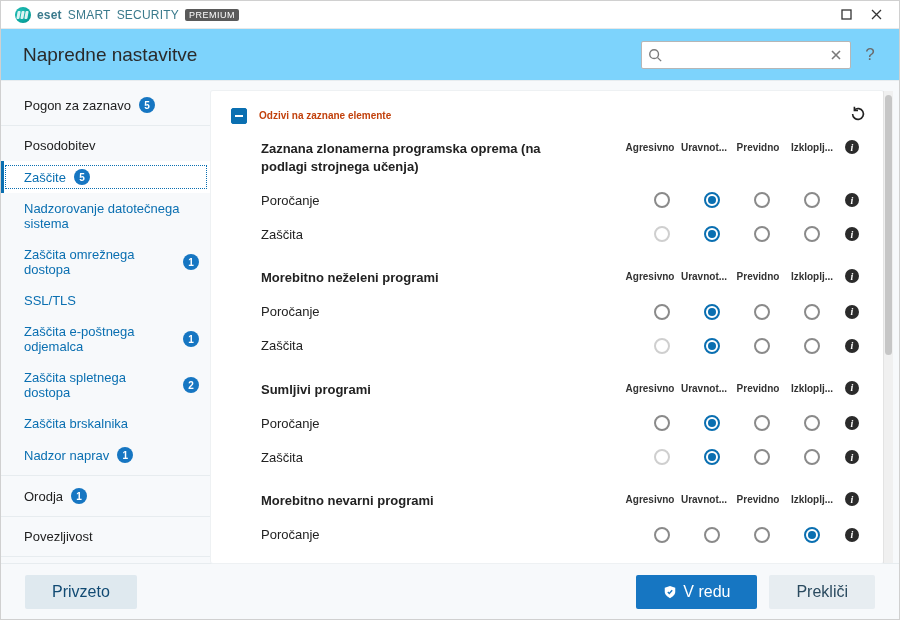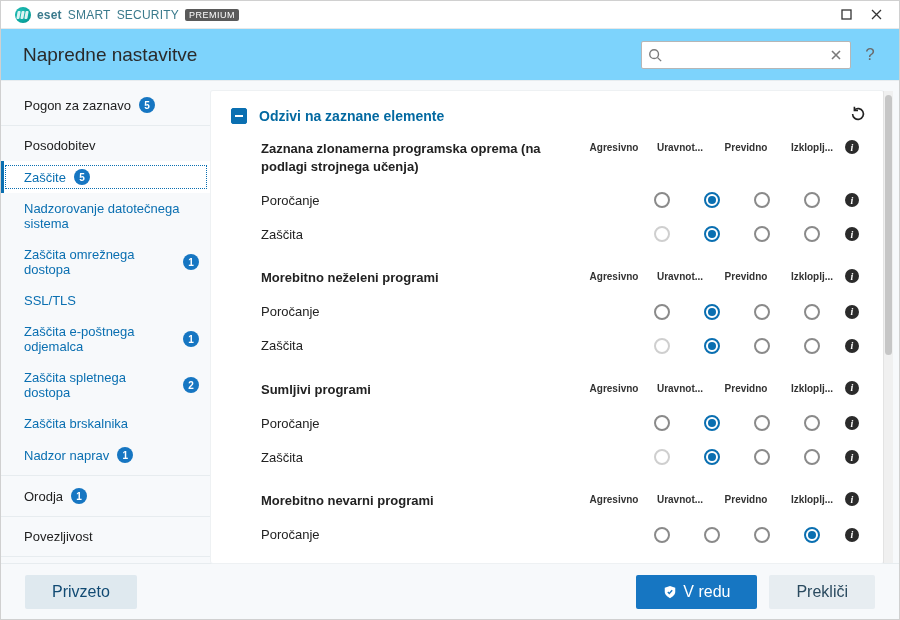--- a/index.html
+++ b/index.html
@@ -37,28 +37,28 @@
   .side-item.link { color:#0a6fb1; }
 
   .content-wrap { flex:1; display:flex; min-height:0; padding: 10px 6px 0 0; }
   .content { flex:1; background:#fff; border-radius:2px; box-shadow: 0 0 0 1px #eef1f3; padding: 14px 16px 6px 20px; overflow-y:auto; position:relative; }
   .scrollbar-fake { width:10px; background:#f0f0f0; border-left:1px solid #e3e3e3; position:relative; }
   .scrollbar-thumb { position:absolute; left:1px; right:1px; top:4px; height:260px; background:#c6c6c6; border-radius:4px; }
 
   .section-head { display:flex; align-items:center; gap:12px; margin-bottom:14px; }
   .collapse-box { width:16px; height:16px; border:1px solid #0a6fb1; background:#0a6fb1; display:flex; align-items:center; justify-content:center; border-radius:2px; cursor:pointer; }
   .collapse-box .minus { width:8px; height:2px; background:#fff; }
-  .section-title { font-size:14px; font-weight:600; color:#0369a1; }
+  .section-title { font-size:10px; font-weight:600; color:#c2410c; }
   .undo { margin-left:auto; cursor:pointer; }
   .undo svg { width:18px; height:18px; stroke:#222; stroke-width:1.8; fill:none; }
 
   .group { margin: 6px 0 18px 30px; }
   .group-head { display:flex; align-items:flex-start; margin-bottom:8px; }
   .group-title { font-size:13px; font-weight:700; max-width:300px; line-height:1.35; }
-  .col-headers { display:flex; gap:16px; margin-left:auto; }
+  .col-headers { display:flex; gap:4px; margin-left:auto; }
   .col-h { width:50px; text-align:center; font-size:10px; font-weight:600; color:#333; padding-top:2px; overflow:hidden; text-overflow:ellipsis; white-space:nowrap; }
   .info { width:30px; display:flex; align-items:center; justify-content:center; }
   .info-icon { width:14px; height:14px; border-radius:50%; background:#2b2b2b; color:#fff; font-size:10px; font-weight:700; display:flex; align-items:center; justify-content:center; font-style: italic; font-family: Georgia, serif; }
 
   .row { display:flex; align-items:center; height:34px; }
   .row-label { flex:0 0 300px; font-size:13px; color:#222; }
   .radios { display:flex; margin-left:auto; }
   .rcell { width:50px; display:flex; align-items:center; justify-content:center; }
   .radio { width:16px; height:16px; border:2px solid #8a8a8a; border-radius:50%; cursor:pointer; display:flex; align-items:center; justify-content:center; background:#fff; }
   .radio.disabled { border-color:#cfcfcf; cursor:default; }

